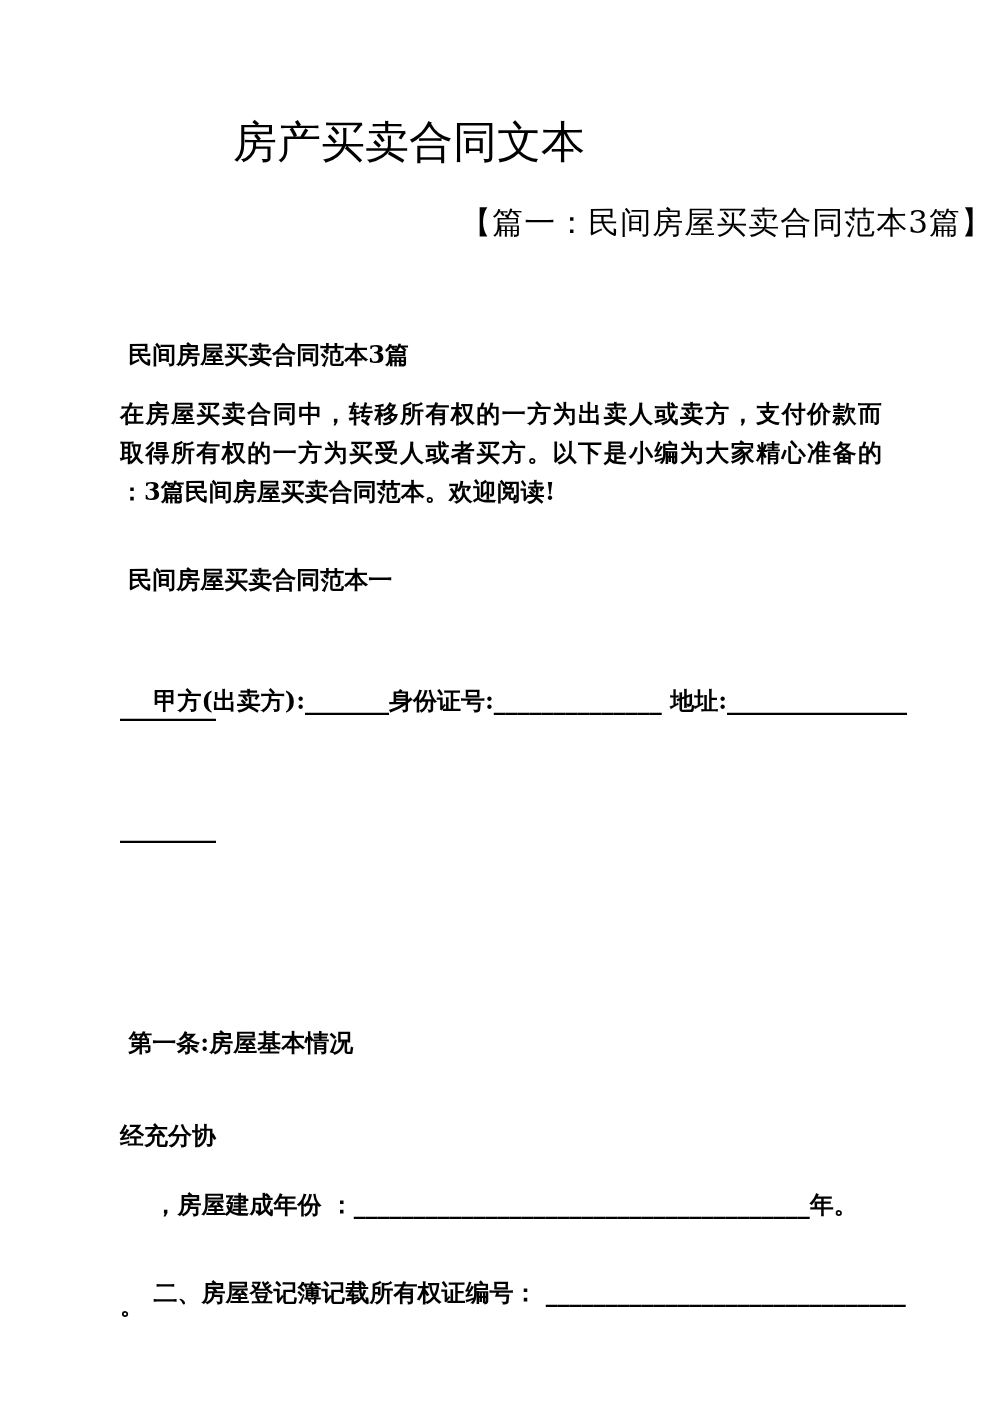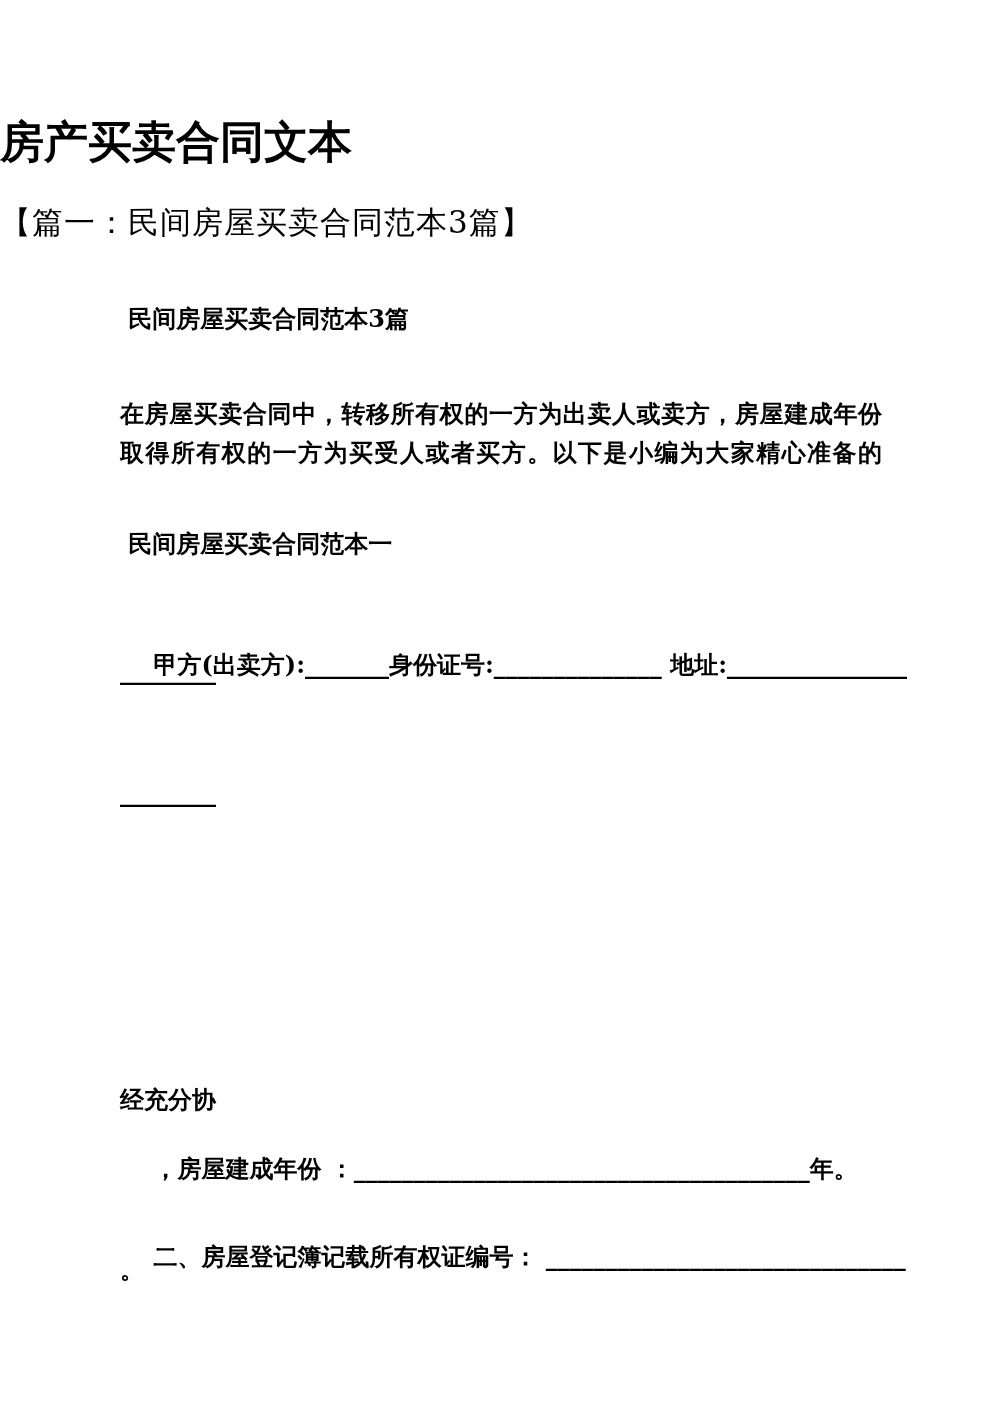--- a/index.html
+++ b/index.html
@@ -13,44 +13,45 @@
     height: 1404px;
     background: #ffffff;
     color: #000000;
     font-family: "DejaVu Serif", "Liberation Serif", serif;
     overflow: hidden;
   }
   .doc-title {
     position: absolute;
     left: 0;
     width: 818px;
-    text-align: left;
+    text-align: center;
     font-size: 44px;
     line-height: 52px;
-    font-weight: 700;
+    font-weight: 400;
     white-space: pre;
   }
   .doc-subtitle {
     position: absolute;
     left: 0;
     width: 993px;
-    text-align: left;
+    text-align: right;
     font-size: 31px;
     line-height: 44px;
     font-weight: 400;
     letter-spacing: 1px;
     white-space: pre;
   }
   .line {
     position: absolute;
     left: 120px;
     font-size: 24px;
     line-height: 30px;
     font-weight: 700;
     white-space: pre;
+    margin-top: 36px;
   }
   .jpara {
     position: absolute;
     left: 120px;
     width: 762px;
     font-weight: 700;
   }
   .jl {
     font-size: 24px;
     line-height: 39px;
@@ -72,38 +73,40 @@
 
 <div id="page">
 
   <div class="doc-title" style="top:116px;">房产买卖合同文本</div>
 
   <div class="doc-subtitle" style="top:200px;">【篇一：民间房屋买卖合同范本3篇】</div>
 
   <div class="line" style="top:304px;"> 民间房屋买卖合同范本3篇</div>
 
   <div class="jpara" style="top:394px;">
-    <div class="jl">在房屋买卖合同中，转移所有权的一方为出卖人或卖方，房屋建成年份</div>
+    <div class="jl">在房屋买卖合同中，转移所有权的一方为出卖人或卖方，支付价款而</div>
     <div class="jl">取得所有权的一方为买受人或者买方。以下是小编为大家精心准备的</div>
+    <div class="ll">：3篇民间房屋买卖合同范本。欢迎阅读!</div>
   </div>
 
   <div class="line" style="top:529px;"> 民间房屋买卖合同范本一</div>
 
   <div class="line" style="top:620px;">
     <span>甲方(出卖方):</span><span class="blank">_______</span><span>身份证号:</span><span class="blank">______________</span><span> 地址:</span><span class="blank">_______________</span>
   </div>
 
   <div class="line" style="top:656px;">________</div>
 
 
   <div class="line" style="top:778px;">________</div>
 
   <div class="jpara" style="top:858px;">
   </div>
 
+  <div class="line" style="top:992px;"> 第一条:房屋基本情况</div>
 
 
   <div class="line" style="top:1085px;">经充分协</div>
 
   <div class="line" style="top:1124px;">
     <span>，房屋建成年份 ：</span><span class="blank">______________________________________</span><span>年。</span>
   </div>
 
   <div class="line" style="top:1212px;text-align:right;">
     <span>二、房屋登记簿记载所有权证编号： </span><span class="blank">______________________________</span>

